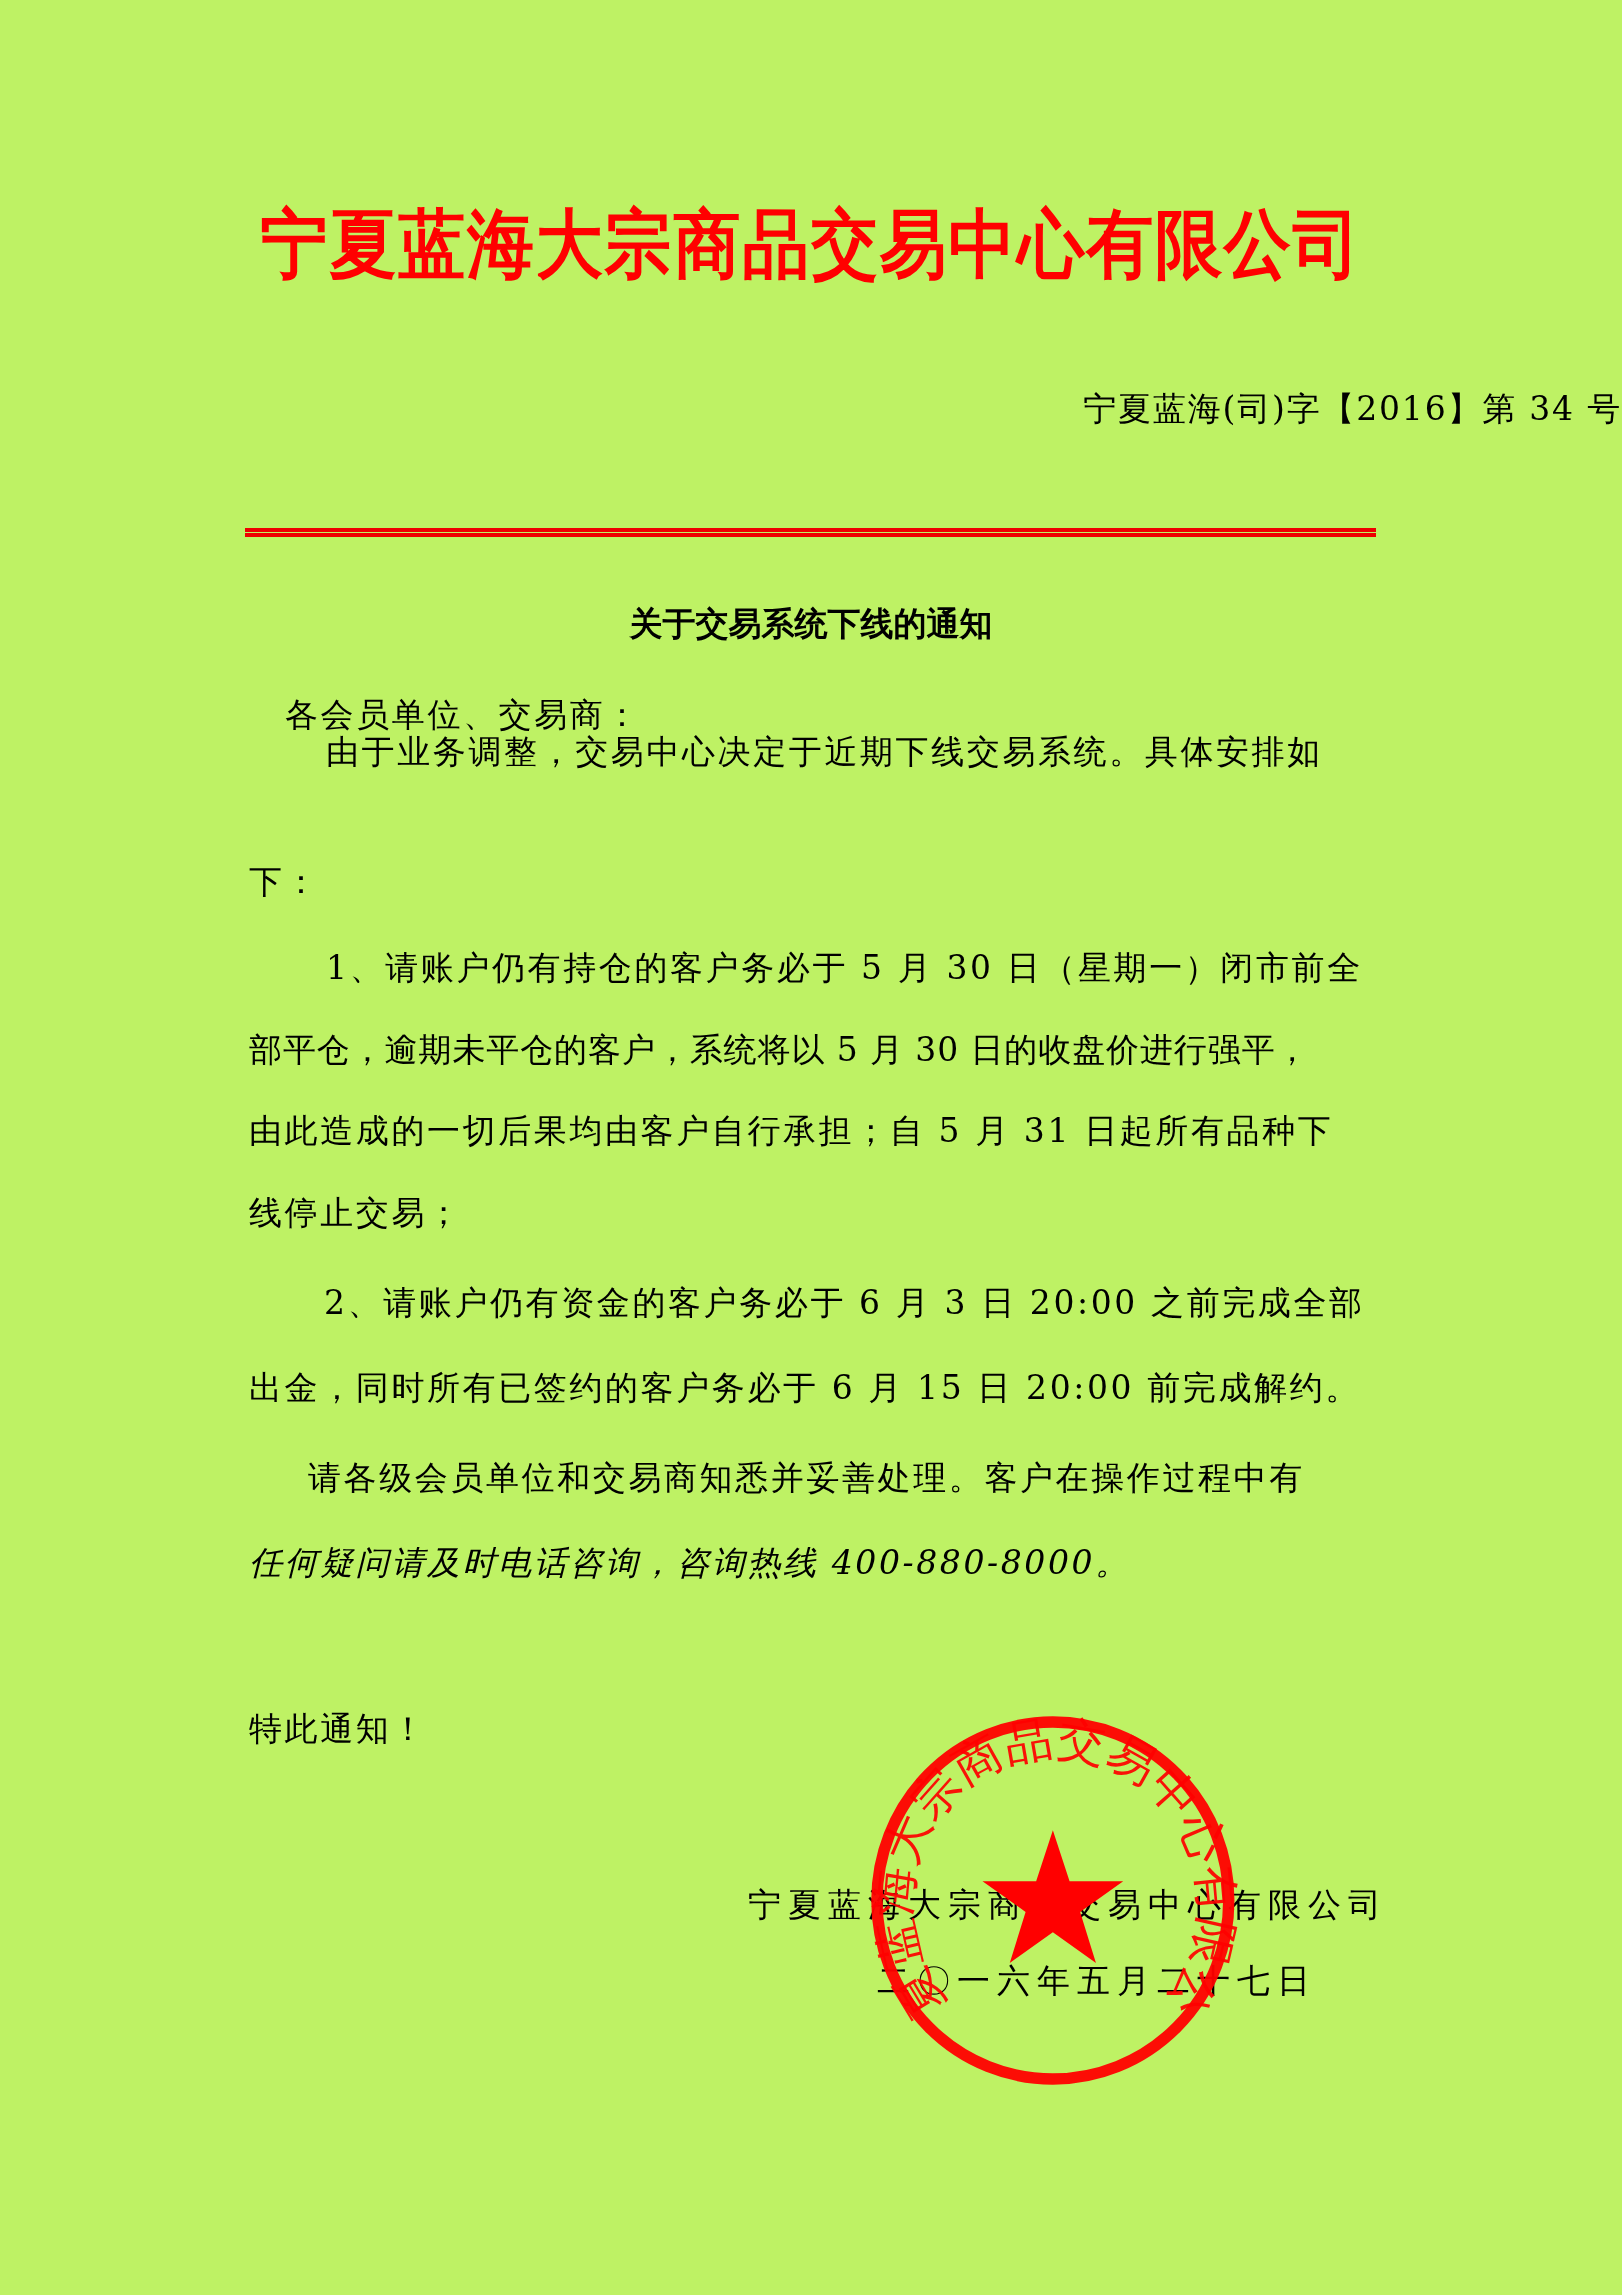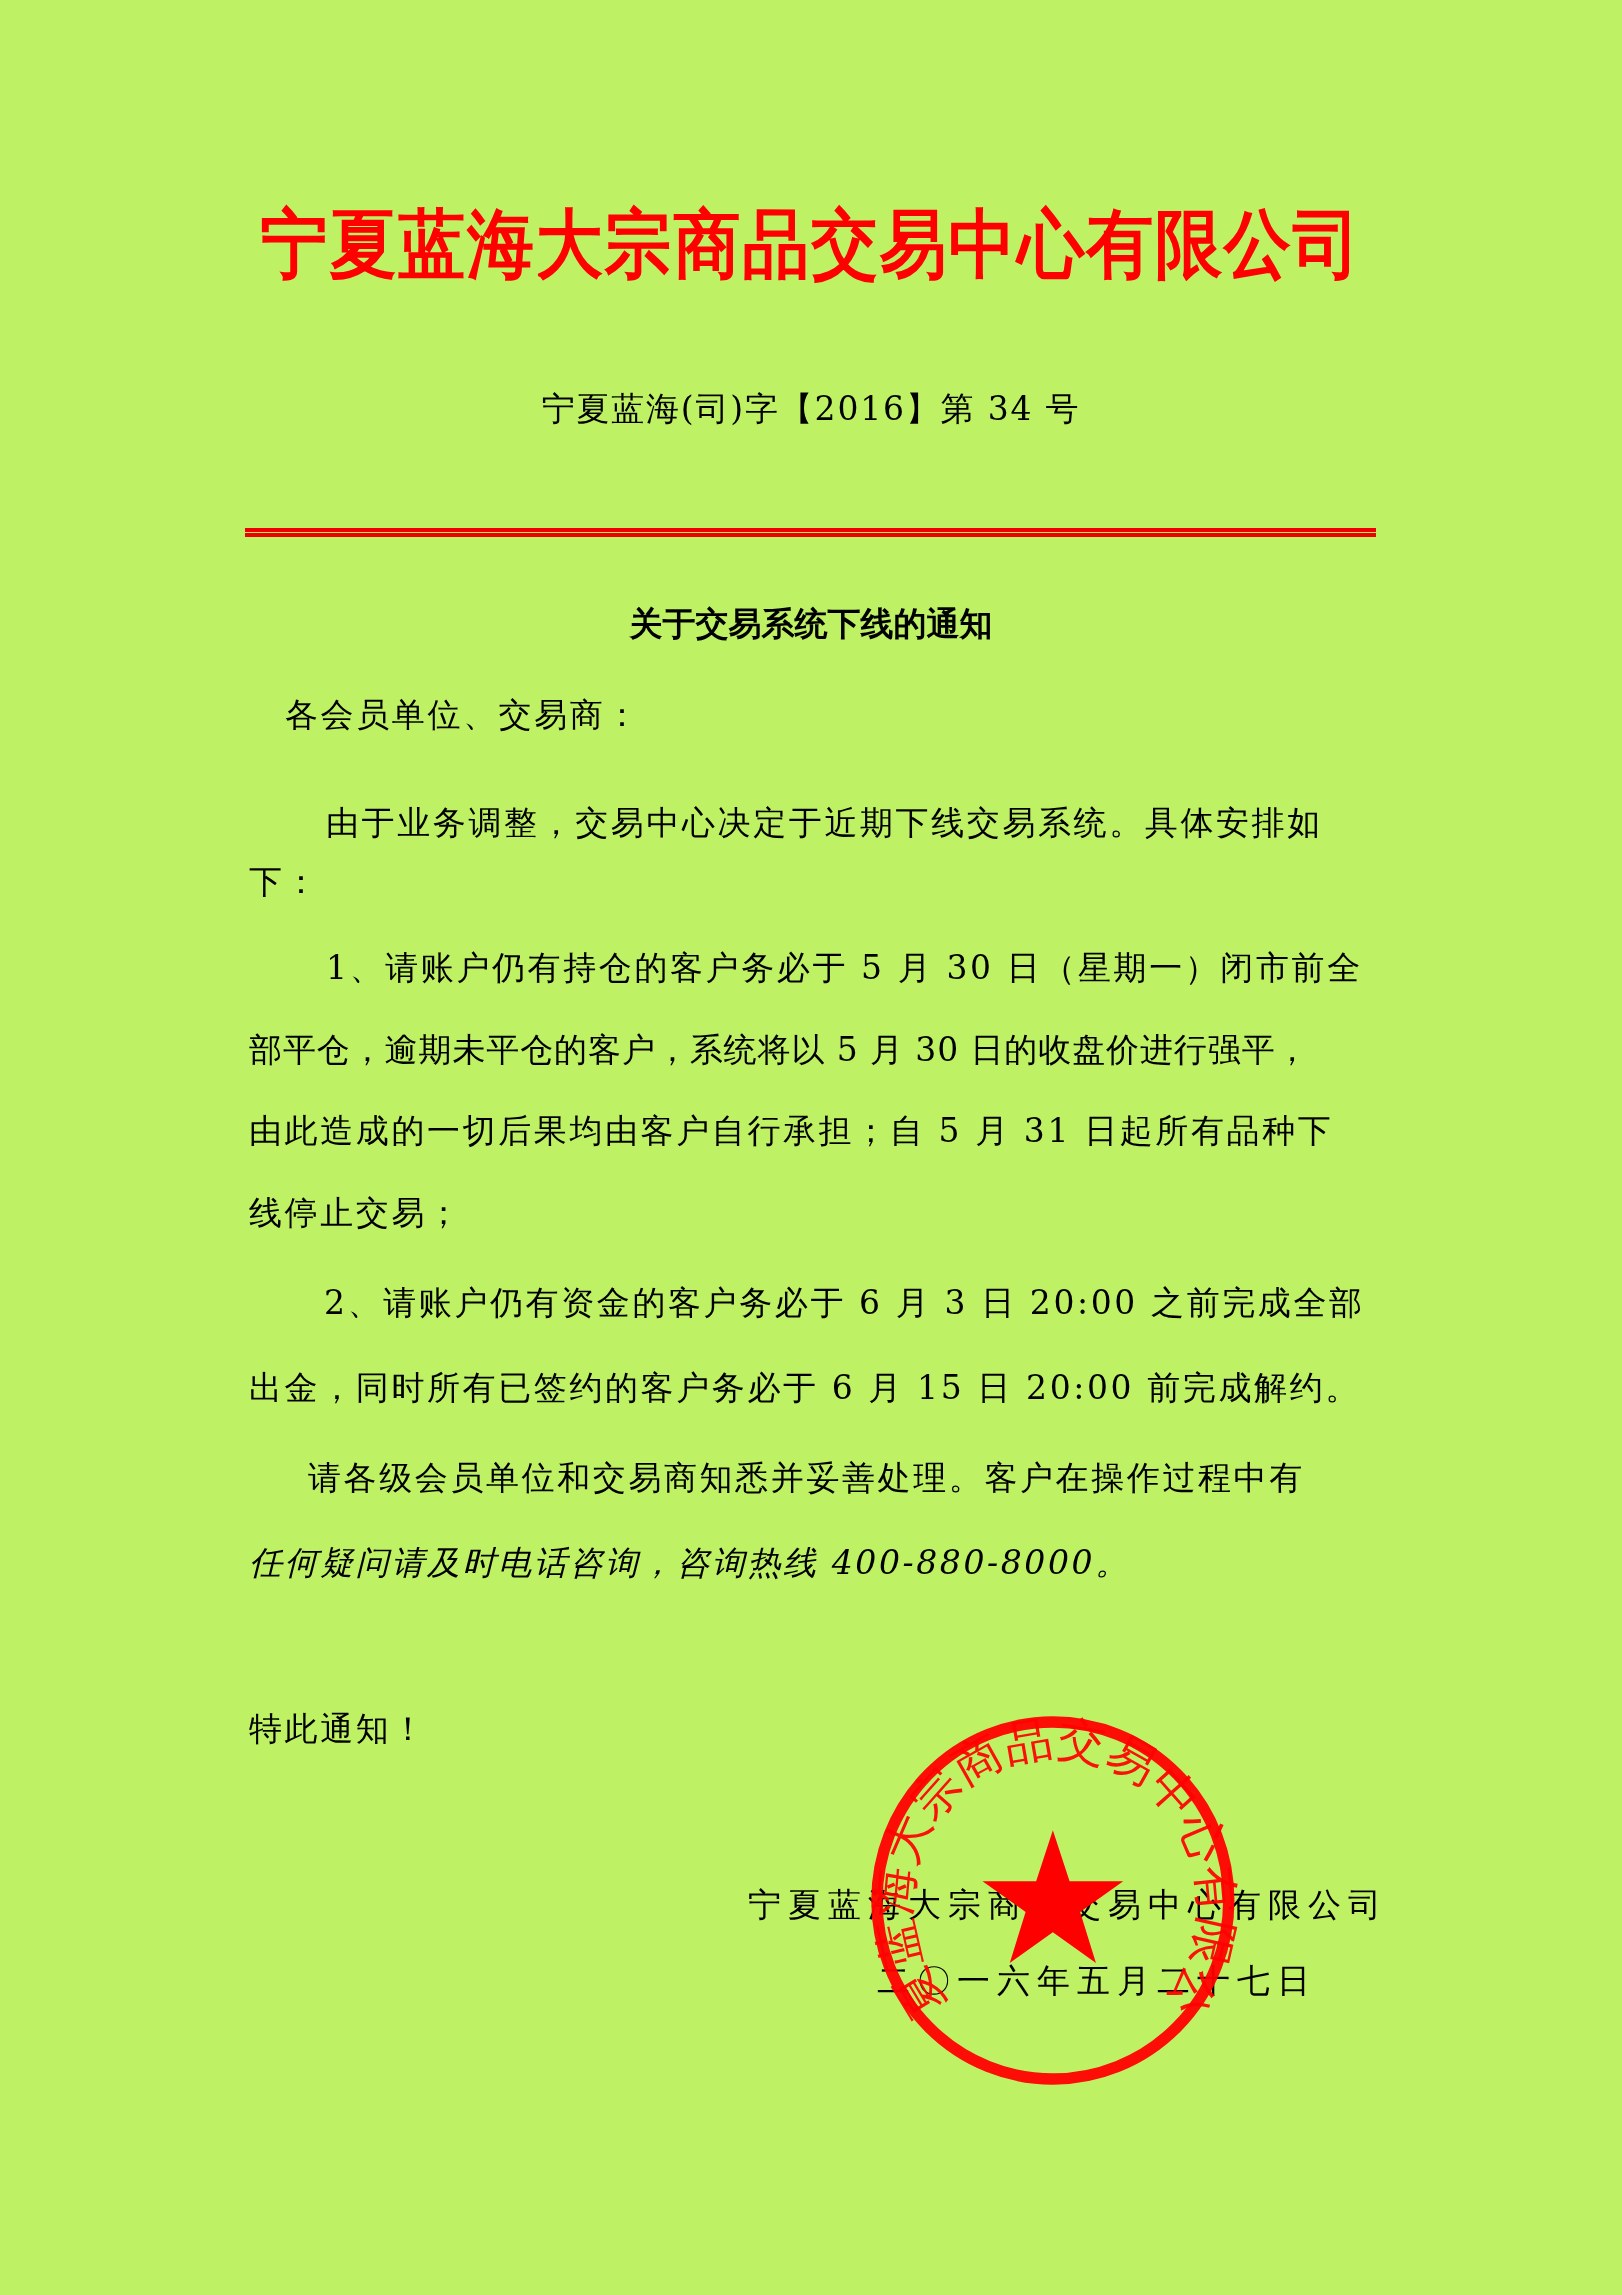--- a/index.html
+++ b/index.html
@@ -3,21 +3,21 @@
 <meta charset="utf-8">
 <style>
   html, body { margin: 0; padding: 0; background: #ffffff; }
   body { width: 1622px; height: 2295px; position: relative; overflow: hidden;
          font-family: "DejaVu Serif", "Liberation Serif", serif; color: #000; }
   .page { position: absolute; left: 0; top: 0; width: 1622px; height: 2295px; background: #bef264; }
   .abs { position: absolute; white-space: nowrap; }
   .red-title { left: 0; width: 1622px; top: 194px; text-align: center;
                font-family: "DejaVu Sans", "Liberation Sans", sans-serif; font-size: 67px;
                color: #ff0000; letter-spacing: 1.8px; transform: scaleY(1.12); transform-origin: top center; font-weight: bold; }
-  .doc-no { left: 0; width: 1622px; top: 387px; text-align: center; font-size: 33px; letter-spacing: 1.8px; }
+  .doc-no { left: 0; width: 1622px; top: 387px; text-align: right; font-size: 33px; letter-spacing: 1.8px; }
   .rule { left: 245px; width: 1131px; height: 3.5px; background: #ee0000; }
   .notice-title { left: 0; width: 1622px; top: 602px; text-align: center; font-size: 33px; font-weight: bold;
                   font-family: "DejaVu Sans", "Liberation Sans", sans-serif; }
   .line { left: 249px; font-size: 33px; letter-spacing: 2.6px; }
   .sig { font-size: 33px; letter-spacing: 7px; }
   .stamp { position: absolute; left: 862px; top: 1707px; width: 387px; height: 387px; pointer-events: none; }
 </style>
 </head>
 <body>
 
@@ -27,21 +27,21 @@
 
   <div class="abs doc-no">宁夏蓝海(司)字【2016】第 34 号</div>
 
   <div class="abs rule" style="top:528px;"></div>
   <div class="abs rule" style="top:533px;"></div>
 
   <div class="abs notice-title">关于交易系统下线的通知</div>
 
   <div class="abs line" style="top:693px;margin-left:36px;">各会员单位、交易商：</div>
 
-  <div class="abs line" style="top:801px; left:326px;">由于业务调整，交易中心决定于近期下线交易系统。具体安排如</div>
+  <div class="abs line" style="top:730px; left:326px;">由于业务调整，交易中心决定于近期下线交易系统。具体安排如</div>
   <div class="abs line" style="top:860px;">下：</div>
 
   <div class="abs line" style="top:946px; left:326px;">1、请账户仍有持仓的客户务必于 5 月 30 日（星期一）闭市前全</div>
   <div class="abs line" style="top:1028px; letter-spacing:0.9px;">部平仓，逾期未平仓的客户，系统将以 5 月 30 日的收盘价进行强平，</div>
   <div class="abs line" style="top:1109px;">由此造成的一切后果均由客户自行承担；自 5 月 31 日起所有品种下</div>
   <div class="abs line" style="top:1191px;">线停止交易；</div>
 
   <div class="abs line" style="top:1281px; left:324px;">2、请账户仍有资金的客户务必于 6 月 3 日 20:00 之前完成全部</div>
   <div class="abs line" style="top:1366px;">出金，同时所有已签约的客户务必于 6 月 15 日 20:00 前完成解约。</div>
 

